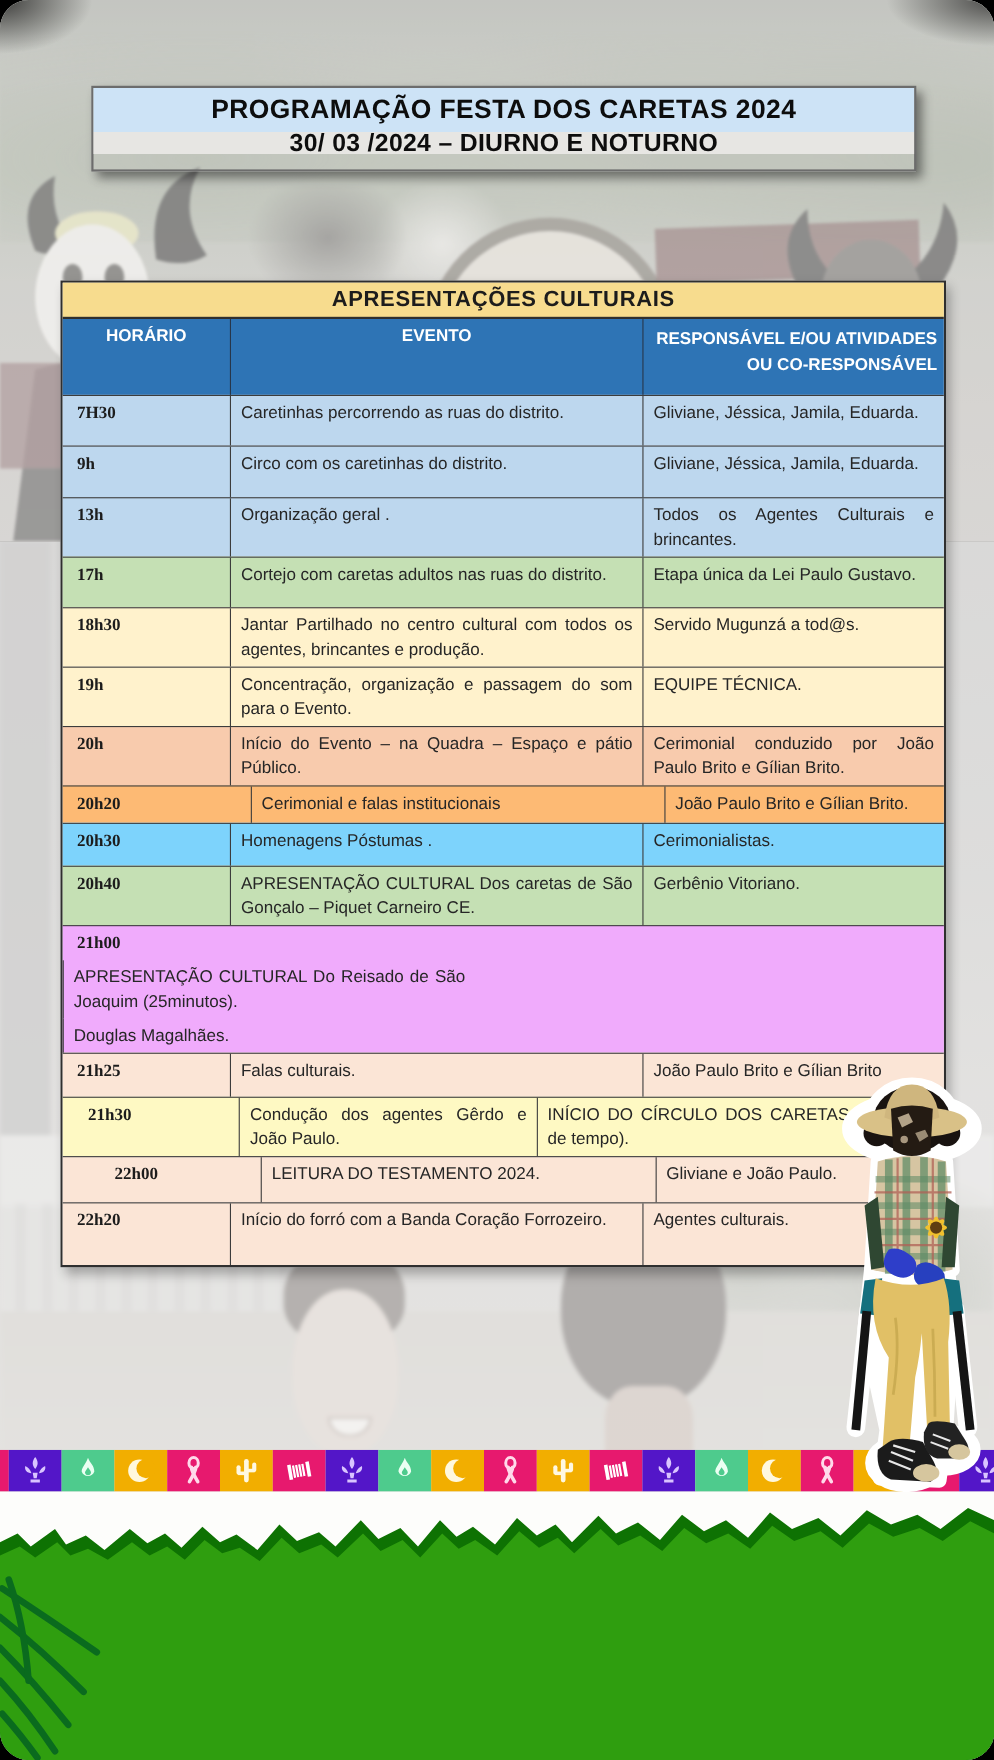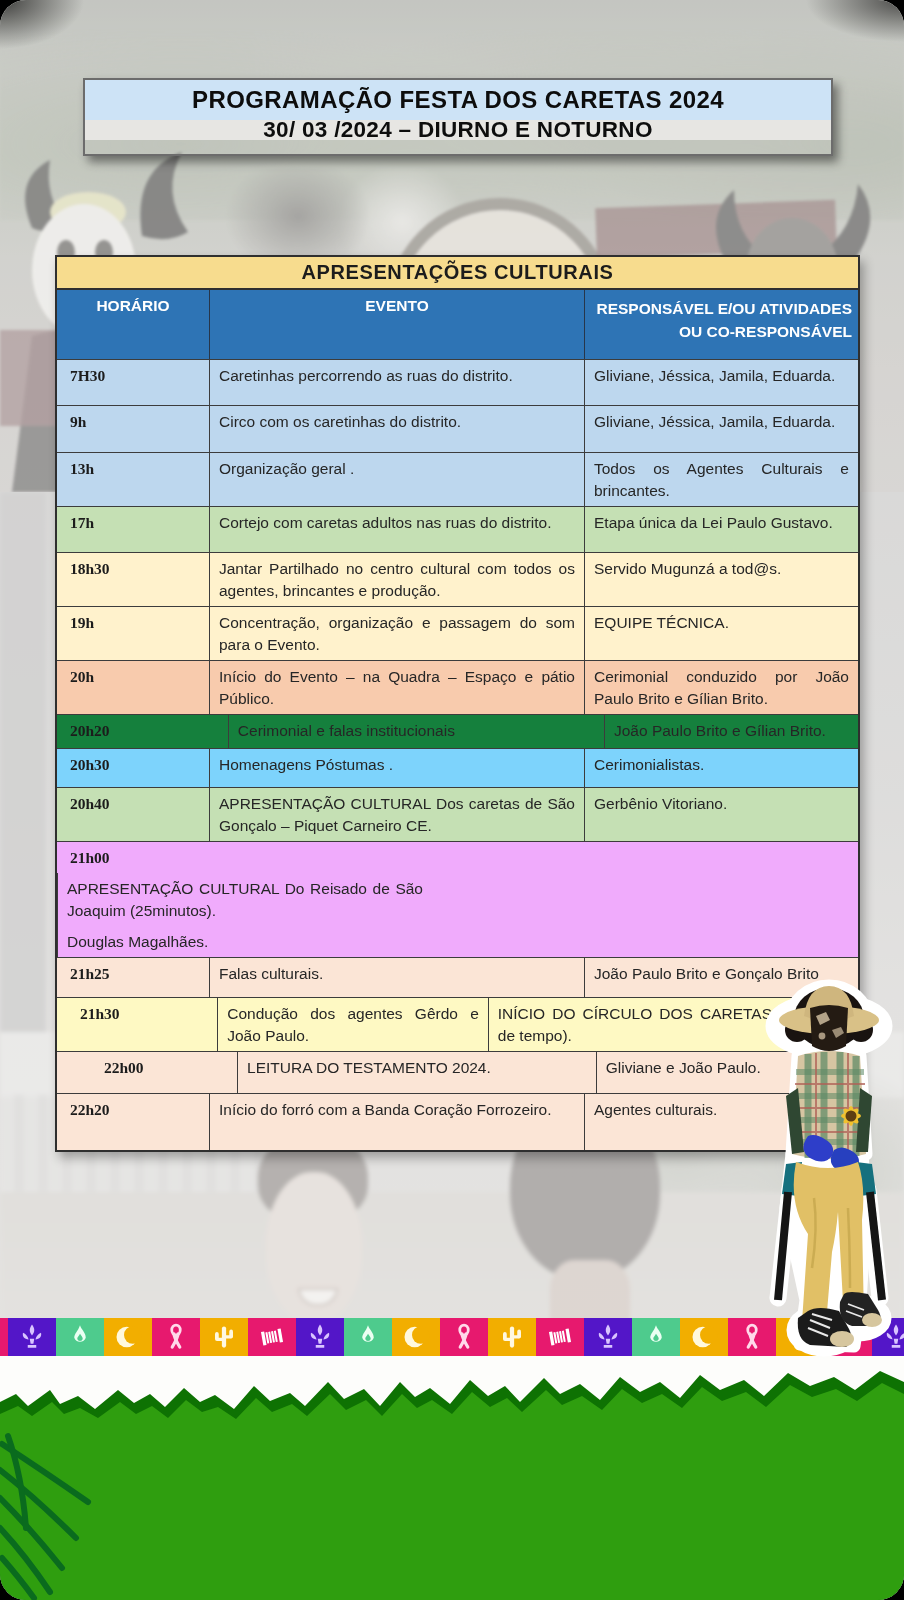--- a/index.html
+++ b/index.html
@@ -183,21 +183,21 @@
         <div class="trow" style="background: rgb(255, 242, 204); min-height: 47px;">
           <div class="tcell time">19h</div>
           <div class="tcell event">Concentração, organização e passagem do som para o Evento.</div>
           <div class="tcell resp">EQUIPE TÉCNICA.</div>
         </div>
         <div class="trow" style="background: rgb(248, 203, 173); min-height: 46px;">
           <div class="tcell time">20h</div>
           <div class="tcell event">Início do Evento – na Quadra – Espaço e pátio Público.</div>
           <div class="tcell resp">Cerimonial conduzido por João Paulo Brito e Gílian Brito.</div>
         </div>
-        <div class="trow" style="background: #15803d; min-height: 34px; gap: 29px;">
+        <div class="trow" style="background: #fdba74; min-height: 34px; gap: 29px;">
           <div class="tcell time">20h20</div>
           <div class="tcell event">Cerimonial e falas institucionais</div>
           <div class="tcell resp">João Paulo Brito e Gílian Brito.</div>
         </div>
         <div class="trow" style="background: #7dd3fc; min-height: 39px;">
           <div class="tcell time">20h30</div>
           <div class="tcell event">Homenagens Póstumas .</div>
           <div class="tcell resp">Cerimonialistas.</div>
         </div>
         <div class="trow" style="background: rgb(197, 224, 180); min-height: 46px;">
@@ -206,21 +206,21 @@
           <div class="tcell resp">Gerbênio Vitoriano.</div>
         </div>
         <div class="trow" style="background: #f0abfc; min-height: 46px; flex-direction: column;">
           <div class="tcell time">21h00</div>
           <div class="tcell event">APRESENTAÇÃO CULTURAL Do Reisado de São Joaquim (25minutos).</div>
           <div class="tcell resp">Douglas Magalhães.</div>
         </div>
         <div class="trow" style="background: rgb(251, 229, 214); min-height: 40px;">
           <div class="tcell time">21h25</div>
           <div class="tcell event">Falas culturais.</div>
-          <div class="tcell resp">João Paulo Brito e Gonçalo Brito</div>
+          <div class="tcell resp">João Paulo Brito e Gílian Brito</div>
         </div>
         <div class="trow" style="background: #fef9c3; min-height: 43px; padding-left: 10px;">
           <div class="tcell time">21h30</div>
           <div class="tcell resp">Condução dos agentes Gêrdo e João Paulo.</div>
           <div class="tcell event">INÍCIO DO CÍRCULO DOS CARETAS (ver limite de tempo).</div>
         </div>
         <div class="trow" style="background: rgb(251, 229, 214); min-height: 42px; padding-left: 34px;">
           <div class="tcell time">22h00</div>
           <div class="tcell event">LEITURA DO TESTAMENTO 2024.</div>
           <div class="tcell resp">Gliviane e João Paulo.</div>

